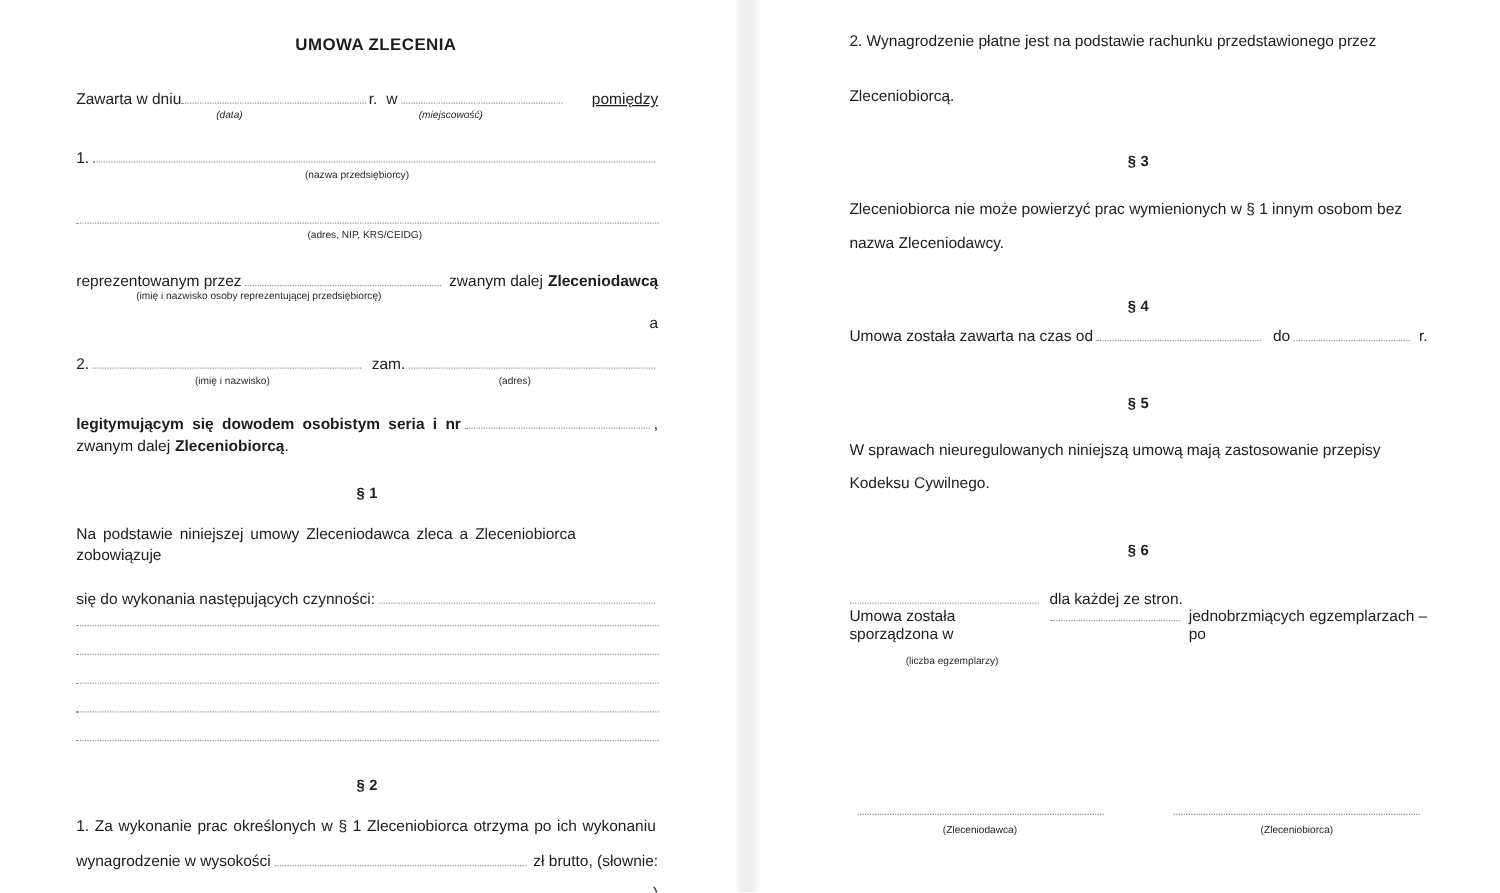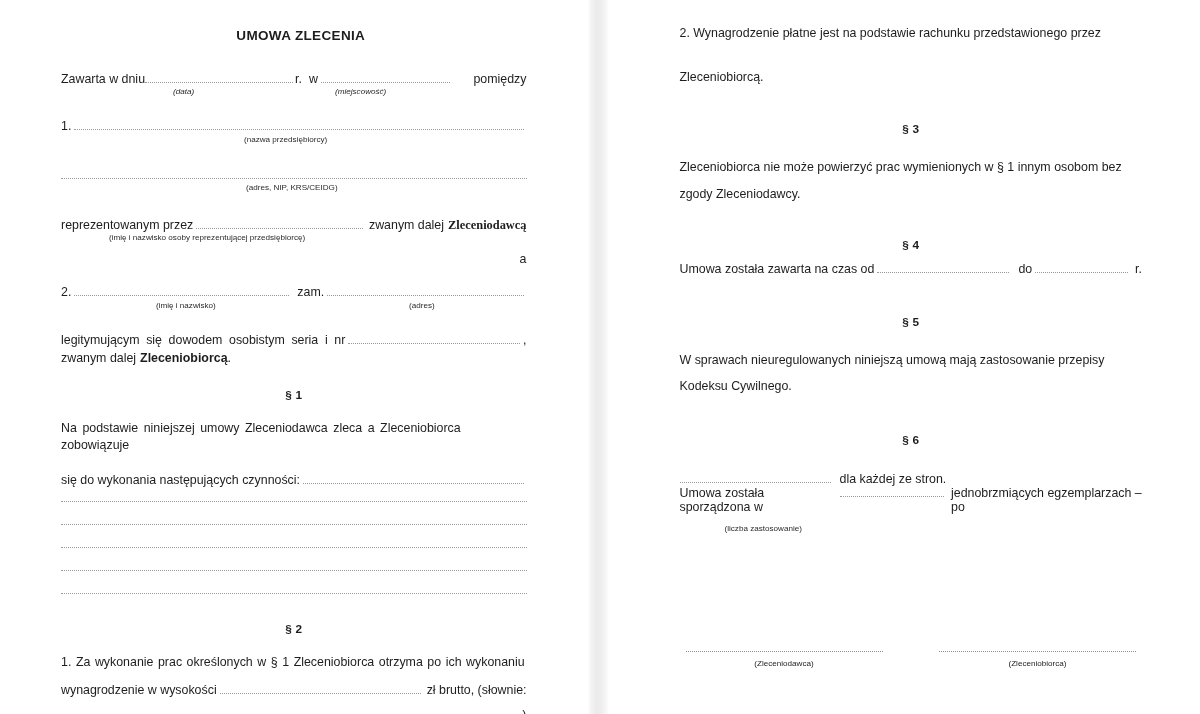--- a/index.html
+++ b/index.html
@@ -143,21 +143,21 @@
 
       <div class="doc-title">UMOWA ZLECENIA</div>
 
       <div style="margin-top:29px;">
         <div class="line-flex">
           <span>Zawarta w dniu</span>
           <span class="flexfill" style="flex:0 0 148px;margin:0 0 0 0;"></span>
           <span style="margin-left:2px;">r.</span>
           <span style="margin-left:7px;">w</span>
           <span class="flexfill"></span>
-          <span style="margin-left:20px;">pomiędzy</span>
+          <span style="margin-left:20px;text-decoration:underline;">pomiędzy</span>
         </div>
         <div class="caption-row" style="height:14px;margin-top:2px;font-style:italic;">
           <span class="caption caption-abs" style="left:112px;">(data)</span>
           <span class="caption caption-abs" style="left:274px;">(miejscowość)</span>
         </div>
       </div>
 
       <div style="margin-top:17px;">
         <div class="line-flex">
           <span>1.</span>
@@ -173,44 +173,44 @@
         <div class="caption-row" style="height:14px;margin-top:5px;">
           <span class="caption caption-abs" style="left:185px;">(adres, NIP, KRS/CEIDG)</span>
         </div>
       </div>
 
       <div style="margin-top:20px;text-align:right;">
         <div class="line-flex">
           <span>reprezentowanym przez</span>
           <span class="flexfill"></span>
           <span style="margin-left:3px;">zwanym dalej</span>
-          <span class="bold" style="margin-left:4px;font-family:Liberation Serif, serif;">Zleceniodawcą</span>
+          <span class="bold" style="margin-left:4px;">Zleceniodawcą</span>
         </div>
         <div class="caption-row" style="height:12px;margin-top:1px;">
           <span class="caption caption-abs" style="left:48px;">(imię i nazwisko osoby reprezentującej przedsiębiorcę)</span>
         </div>
         <div class="para" style="margin-top:5px;">a</div>
       </div>
 
       <div style="margin-top:16px;">
         <div class="line-flex">
           <span>2.</span>
           <span class="flexfill" style="flex:0 0 215px;"></span>
           <span style="margin-left:5px;">zam.</span>
           <span class="flexfill"></span>
         </div>
         <div class="caption-row" style="height:14px;margin-top:3px;">
           <span class="caption caption-abs" style="left:95px;">(imię i nazwisko)</span>
-          <span class="caption caption-abs" style="left:348px;">(adres)</span>
+          <span class="caption caption-abs" style="left:338px;">(adres)</span>
         </div>
       </div>
 
       <div style="margin-top:17px;">
         <div class="line-flex">
-          <span style="word-spacing:3.2px;">legitymującym się dowodem osobistym seria i nr</span>
+          <span style="word-spacing:3.2px;font-weight:bold;">legitymującym się dowodem osobistym seria i nr</span>
           <span class="flexfill"></span>
           <span>,</span>
         </div>
         <div class="line-flex" style="margin-top:4px;">
           <span>zwanym dalej</span>
           <span class="bold" style="margin-left:4px;">Zleceniobiorcą</span>
           <span>.</span>
         </div>
       </div>
 
@@ -255,21 +255,21 @@
     <div class="page-inner-right">
 
       <div style="margin-top:25px;">
         <div class="para">2.  Wynagrodzenie  płatne  jest  na  podstawie  rachunku  przedstawionego  przez</div>
         <div class="para" style="margin-top:26px;">Zleceniobiorcą.</div>
       </div>
 
       <div class="section-heading" style="margin-top:36px;">§ 3</div>
       <div style="margin-top:23px;">
         <div class="para">Zleceniobiorca  nie  może  powierzyć  prac  wymienionych  w  §  1  innym  osobom  bez</div>
-        <div class="para" style="margin-top:9px;">zgody Zleceniodawcy.</div>
+        <div class="para" style="margin-top:9px;">nazwa Zleceniodawcy.</div>
       </div>
 
       <div class="section-heading" style="margin-top:35px;">§ 4</div>
       <div class="line-flex" style="margin-top:10px;text-align:right;">
         <span>Umowa została zawarta na czas od</span>
         <span class="flexfill" style="flex:0 0 132px;"></span>
         <span style="margin-left:6px;">do</span>
         <span class="flexfill"></span>
         <span style="margin-left:4px;">r.</span>
       </div>
@@ -286,21 +286,21 @@
         <div class="line-flex" style="margin-top:21px;">
           <span class="flexfill" style="flex:0 0 151px;margin-left:0;"></span>
           <span style="margin-left:6px;">dla każdej ze stron.</span>
         </div>
         <div class="line-flex">
           <span>Umowa została sporządzona w</span>
           <span class="flexfill" style="flex:0 0 104px;"></span>
           <span style="margin-left:4px;">jednobrzmiących egzemplarzach – po</span>
         </div>
         <div class="caption-row" style="height:14px;margin-top:11px;">
-          <span class="caption caption-abs" style="left:45px;">(liczba zastosowanie)</span>
+          <span class="caption caption-abs" style="left:45px;">(liczba egzemplarzy)</span>
         </div>
       </div>
 
       <div class="sig-row" style="margin-top:112px;">
         <div class="sig-block">
           <div class="sig-rule"></div>
           <div class="sig-caption">(Zleceniodawca)</div>
         </div>
         <div class="sig-block">
           <div class="sig-rule"></div>

